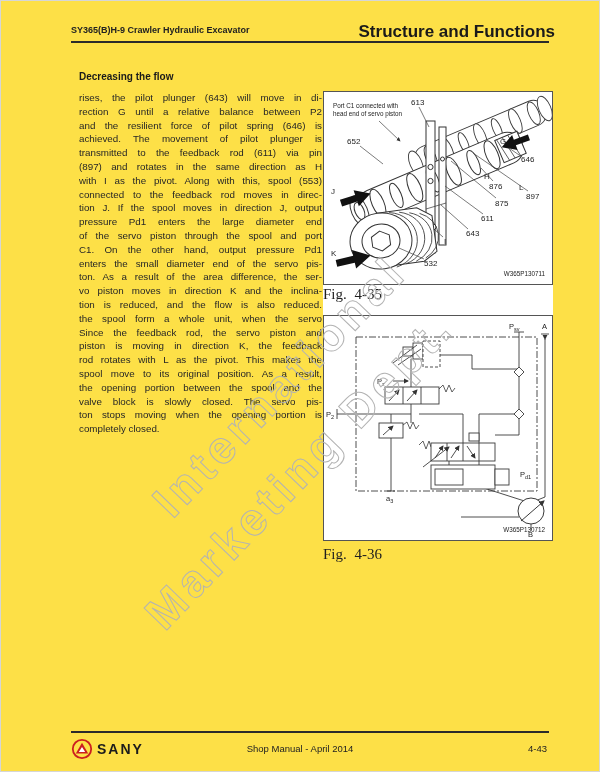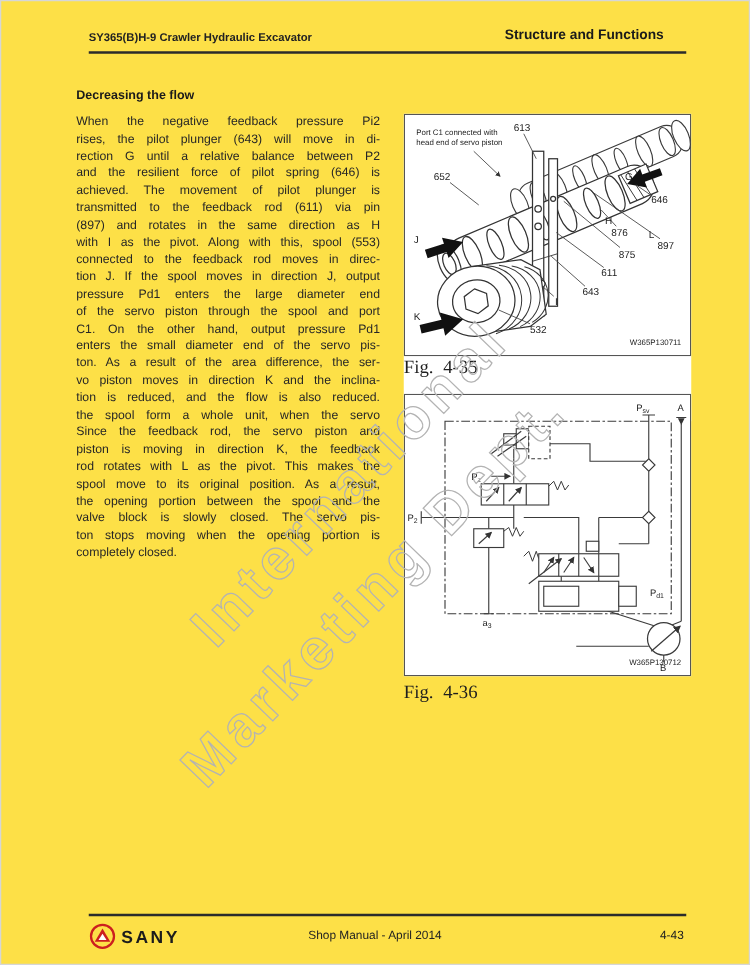--- a/index.html
+++ b/index.html
@@ -15,30 +15,30 @@
     position:absolute; inset:0;
     background:#fde047;
     border:1px solid #d6d6d6;
   }
   
   .header-left {
     position:absolute; left:70px; top:24px;
     font-size:9px; font-weight:bold; color:#222;
   }
   .header-right {
-    position:absolute; right:68px; top:21px;
-    font-size:11px; font-weight:bold; color:#1a1a1a;
+    position:absolute; right:44px; top:21px;
+    font-size:17px; font-weight:bold; color:#1a1a1a;
   }
   .header-rule {
     position:absolute; left:70px; top:40px; width:478px; height:2px;
     background:#2b2b2b;
   }
   
   .text-col {
-    position:absolute; left:60px; top:70px; width:243px;
+    position:absolute; left:78px; top:70px; width:243px;
   }
   .section-heading {
     font-size:10px; font-weight:bold; color:#1a1a1a;
     margin-bottom:9px;
   }
   .para { font-size:9.8px; color:#262626; }
   .para-line {
     line-height:13.8px;
     text-align:justify;
     text-align-last:justify;
@@ -97,21 +97,20 @@
 
 <div class="page">
 
   <div class="header-left">SY365(B)H-9 Crawler Hydraulic Excavator</div>
   <div class="header-right">Structure and Functions</div>
   <div class="header-rule"></div>
 
   <div class="text-col">
     <div class="section-heading">Decreasing the flow</div>
     <div class="para">
-        <div class="para-line">When the negative feedback pressure Pi2</div>
         <div class="para-line">rises, the pilot plunger (643) will move in di-</div>
         <div class="para-line">rection G until a relative balance between P2</div>
         <div class="para-line">and the resilient force of pilot spring (646) is</div>
         <div class="para-line">achieved. The movement of pilot plunger is</div>
         <div class="para-line">transmitted to the feedback rod (611) via pin</div>
         <div class="para-line">(897) and rotates in the same direction as H</div>
         <div class="para-line">with I as the pivot. Along with this, spool (553)</div>
         <div class="para-line">connected to the feedback rod moves in direc-</div>
         <div class="para-line">tion J. If the spool moves in direction J, output</div>
         <div class="para-line">pressure Pd1 enters the large diameter end</div>

